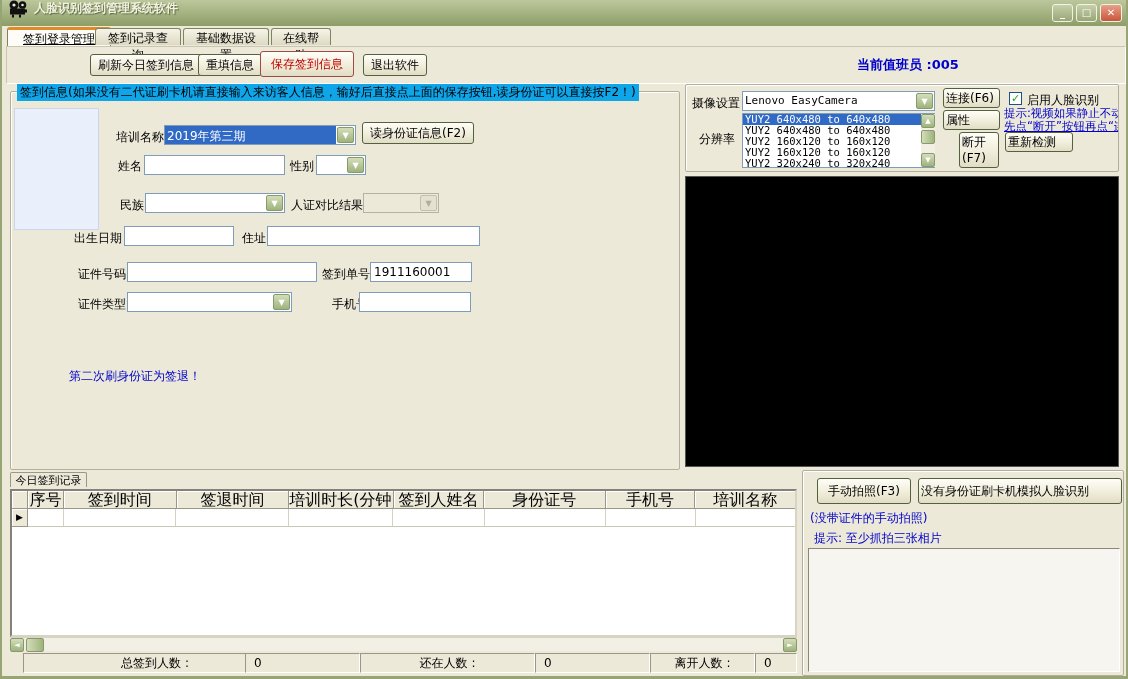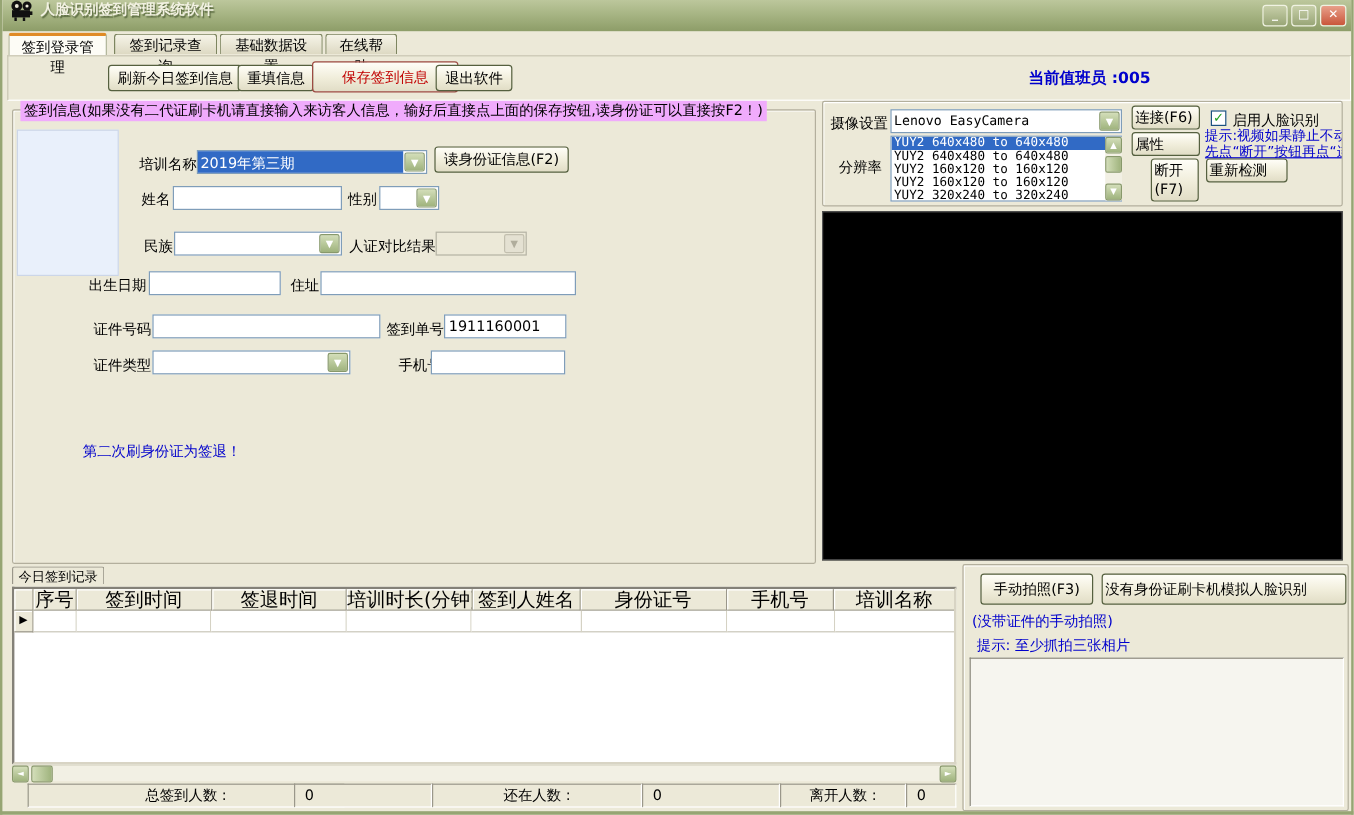--- a/index.html
+++ b/index.html
@@ -19,35 +19,35 @@
   .win-btn.close { background:linear-gradient(180deg,#e8a08a,#c9553a); width:22px; }
   
   .tabbar { position:absolute; left:0; top:27px; width:100%; height:19px; }
   .tab { position:absolute; top:1px; height:17px; padding:1px 8px 0; background:linear-gradient(#f6f4e8,#ddd9c3);
          border:1px solid #7d8560; border-bottom:none; border-radius:3px 3px 0 0; text-align:center; }
   .tab.active { top:0; height:19px; background:#fdfcf6; border-top:3px solid #e08b27; font-weight:normal; }
   
   .btn { position:absolute; background:linear-gradient(180deg,#fffef8,#f0edda 55%,#e1ddc6);
          border:1px solid #55603f; border-radius:3px; font-size:12px; color:#000;
          padding:2px 7px; text-align:left; line-height:16px; }
-  .btn.red { color:#c00000; border-color:#9d4b43; padding:4px 24px; }
+  .btn.red { color:#c00000; border-color:#9d4b43; padding:4px 10px; }
   .lbl { position:absolute; color:#000; white-space:nowrap; }
   .blue { color:#0000cc; }
   .tbox { position:absolute; background:#fff; border:1px solid #7f9db9; height:20px;
           font:12px "DejaVu Sans",sans-serif; padding:1px 3px; }
   .combo { position:absolute; background:#fff; border:1px solid #7f9db9; height:20px; display:flex; }
   .combo .val { flex:1; padding:2px 2px; overflow:hidden; white-space:nowrap; }
   .combo .val.sel { background:#316ac5; color:#fff; }
   .drop { width:17px; margin:1px; border:1px solid #88996b; border-radius:2px;
           background:linear-gradient(180deg,#d3deb9,#9fb37d); color:#fff; font-size:8px;
           text-align:center; line-height:16px; }
   .combo.disabled { background:#ece9d8; border-color:#b5b2a4; }
   .combo.disabled .drop { background:#e4e1d2; border-color:#c2bfae; color:#b0ad9c; }
   .groupbox { position:absolute; border:1px solid #b3af9d; box-shadow:inset 1px 1px 0 #fff; border-radius:2px; }
-  .glegend { position:absolute; top:-8px; left:6px; background:#f0abfc; padding:0 3px; white-space:nowrap; }
+  .glegend { position:absolute; top:-8px; left:6px; background:#0ea5e9; padding:0 3px; white-space:nowrap; }
   
   .list { position:absolute; background:#fff; border:1px solid #7f9db9; overflow:hidden;
           font-family:"DejaVu Sans Mono",monospace; font-size:10.5px; }
   .list .item { height:11px; line-height:11px; padding:0 2px; white-space:nowrap; }
   .list .item.sel { background:#316ac5; color:#fff; }
   .vscroll { position:absolute; width:14px; background:#f2f0e4; display:flex; flex-direction:column; }
   .sbtn { height:14px; width:14px; border:1px solid #88996b; border-radius:2px;
           background:linear-gradient(180deg,#d3deb9,#9fb37d); color:#fff; font-size:7px;
           text-align:center; line-height:12px; }
   .sthumb { height:14px; width:14px; border:1px solid #88996b; border-radius:2px; margin-top:2px;
@@ -94,21 +94,21 @@
     </svg>
     <span class="title-text">人脸识别签到管理系统软件</span>
     <div class="win-btns">
       <div class="win-btn">_</div>
       <div class="win-btn">□</div>
       <div class="win-btn close">✕</div>
     </div>
   </div>
 
   <div class="tabbar">
-    <div class="tab active" style="left:5px;width:82px;">签到登录管理</div>
+    <div class="tab active" style="left:5px;width:104px;text-decoration:underline;">签到登录管理</div>
     <div class="tab" style="left:93px;width:86px;">签到记录查询</div>
     <div class="tab" style="left:181px;width:86px;">基础数据设置</div>
     <div class="tab" style="left:269px;width:60px;">在线帮助</div>
   </div>
 
   <div class="toolbar-panel"></div>
   <div class="btn" style="left:88px;top:54px;">刷新今日签到信息</div>
   <div class="btn" style="left:196px;top:54px;">重填信息</div>
   <div class="btn red" style="left:258px;top:51px;">保存签到信息</div>
   <div class="btn" style="left:361px;top:54px;">退出软件</div>

